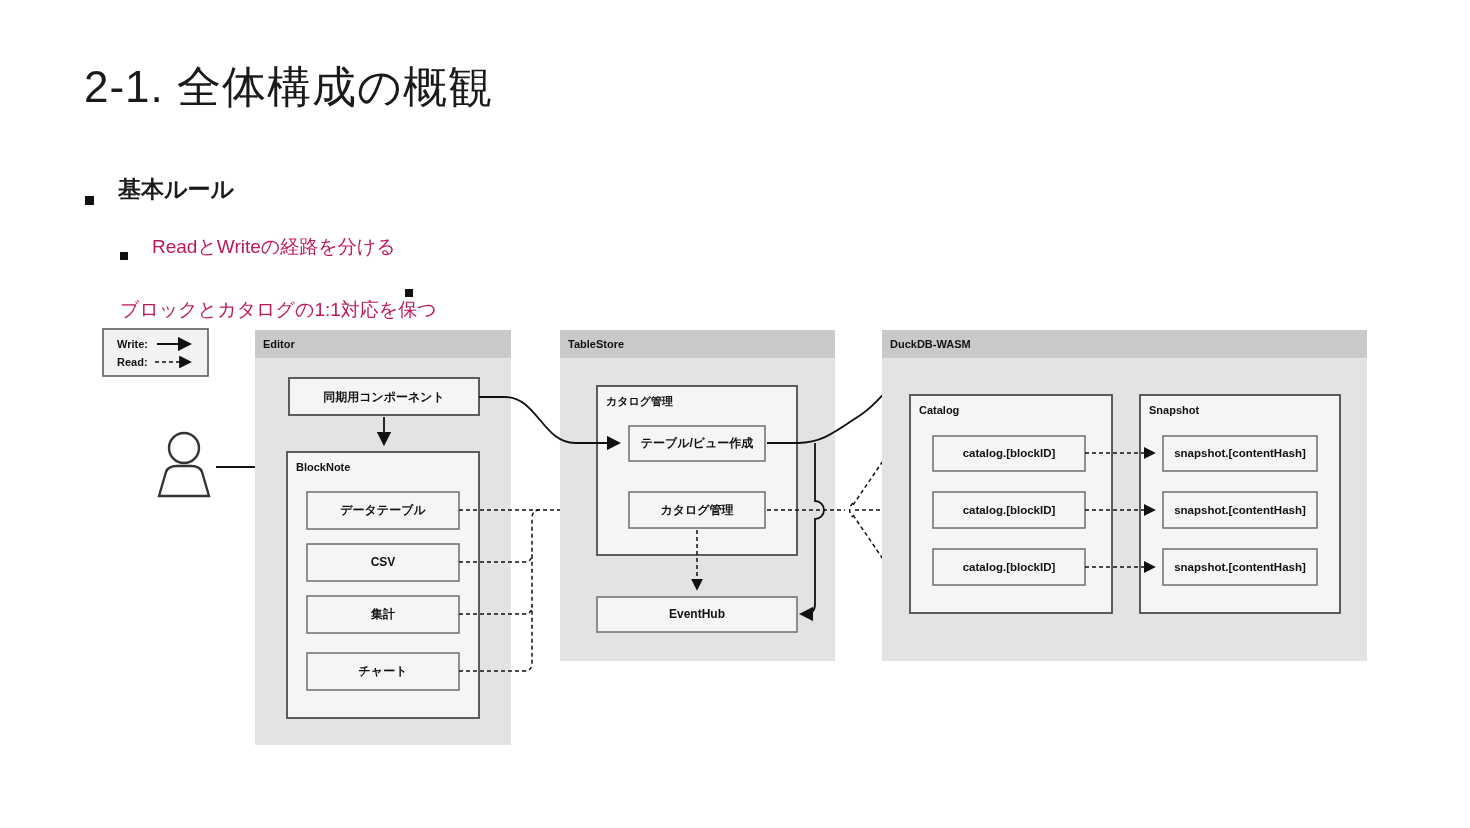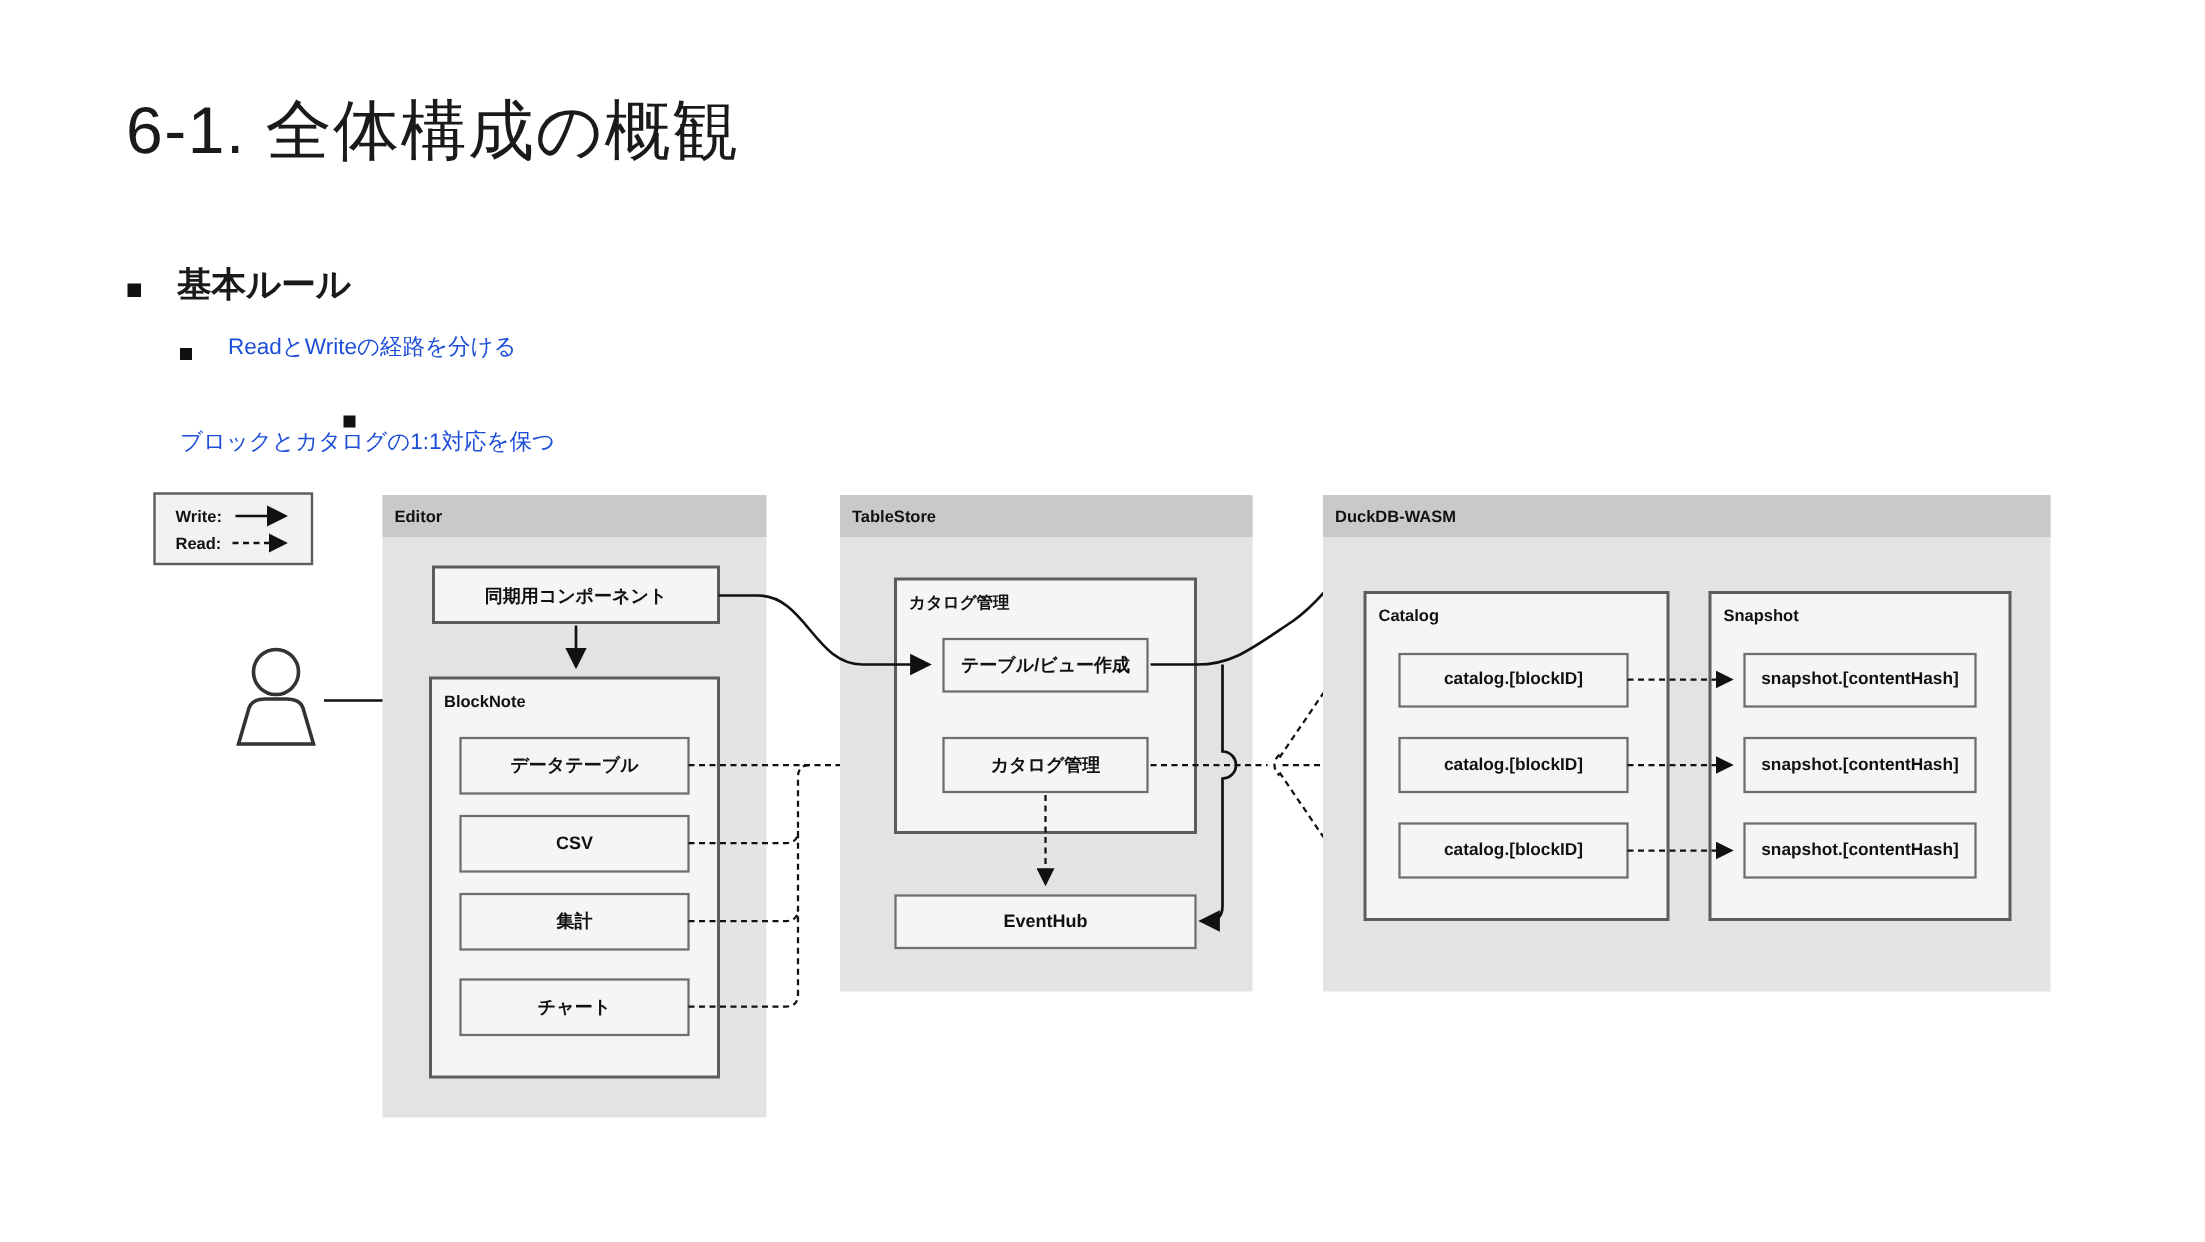--- a/index.html
+++ b/index.html
@@ -3,39 +3,39 @@
 <meta charset="utf-8">
 <style>
   html,body{margin:0;padding:0;}
   body{
     width:1470px;height:828px;position:relative;background:#ffffff;
     font-family:"Liberation Sans","DejaVu Sans",sans-serif;color:#1a1a1a;
     overflow:hidden;
   }
   .abs{position:absolute;}
   #slide-title{left:84px;top:58px;font-size:44px;font-weight:500;letter-spacing:1px;}
-  .bullet-row{display:flex;align-items:center;position:absolute;}
+  .bullet-row{display:flex;align-items:flex-end;position:absolute;}
   .sq{width:9px;height:9px;background:#111;display:inline-block;flex:0 0 auto;}
   #bullet-heading{left:85px;top:174px;font-size:23px;font-weight:700;}
   #bullet-heading .sq{margin:8px 24px 0 0;}
-  .bullet-sub{font-size:15px;font-weight:400;color:#1d4ed8;}
+  .bullet-sub{font-size:19px;font-weight:400;color:#be185d;margin-top:12px;}
   .bullet-sub .sq{width:8px;height:8px;margin:9px 24px 0 0;}
   #bullet-sub-0{left:120px;top:222px;}
   #bullet-sub-1{left:120px;top:268px;flex-direction:column;}
   svg text{font-family:"Liberation Sans","DejaVu Sans",sans-serif;fill:#111;}
   .hdr-label{font-size:11px;font-weight:700;}
   .grp-label{font-size:11px;font-weight:700;}
   .box-label{font-size:12px;font-weight:700;}
   .cell-label{font-size:11.5px;font-weight:700;}
   .legend-label{font-size:11px;font-weight:700;}
 </style>
 </head>
 <body>
 
-<div id="slide-title" class="abs">6-1. 全体構成の概観</div>
+<div id="slide-title" class="abs">2-1. 全体構成の概観</div>
 
 <div id="bullet-heading" class="bullet-row">
   <span class="sq"></span>
   <span>基本ルール</span>
 </div>
 <div id="bullet-sub-0" class="bullet-row bullet-sub">
   <span class="sq"></span>
   <span>ReadとWriteの経路を分ける</span>
 </div>
 <div id="bullet-sub-1" class="bullet-row bullet-sub">

